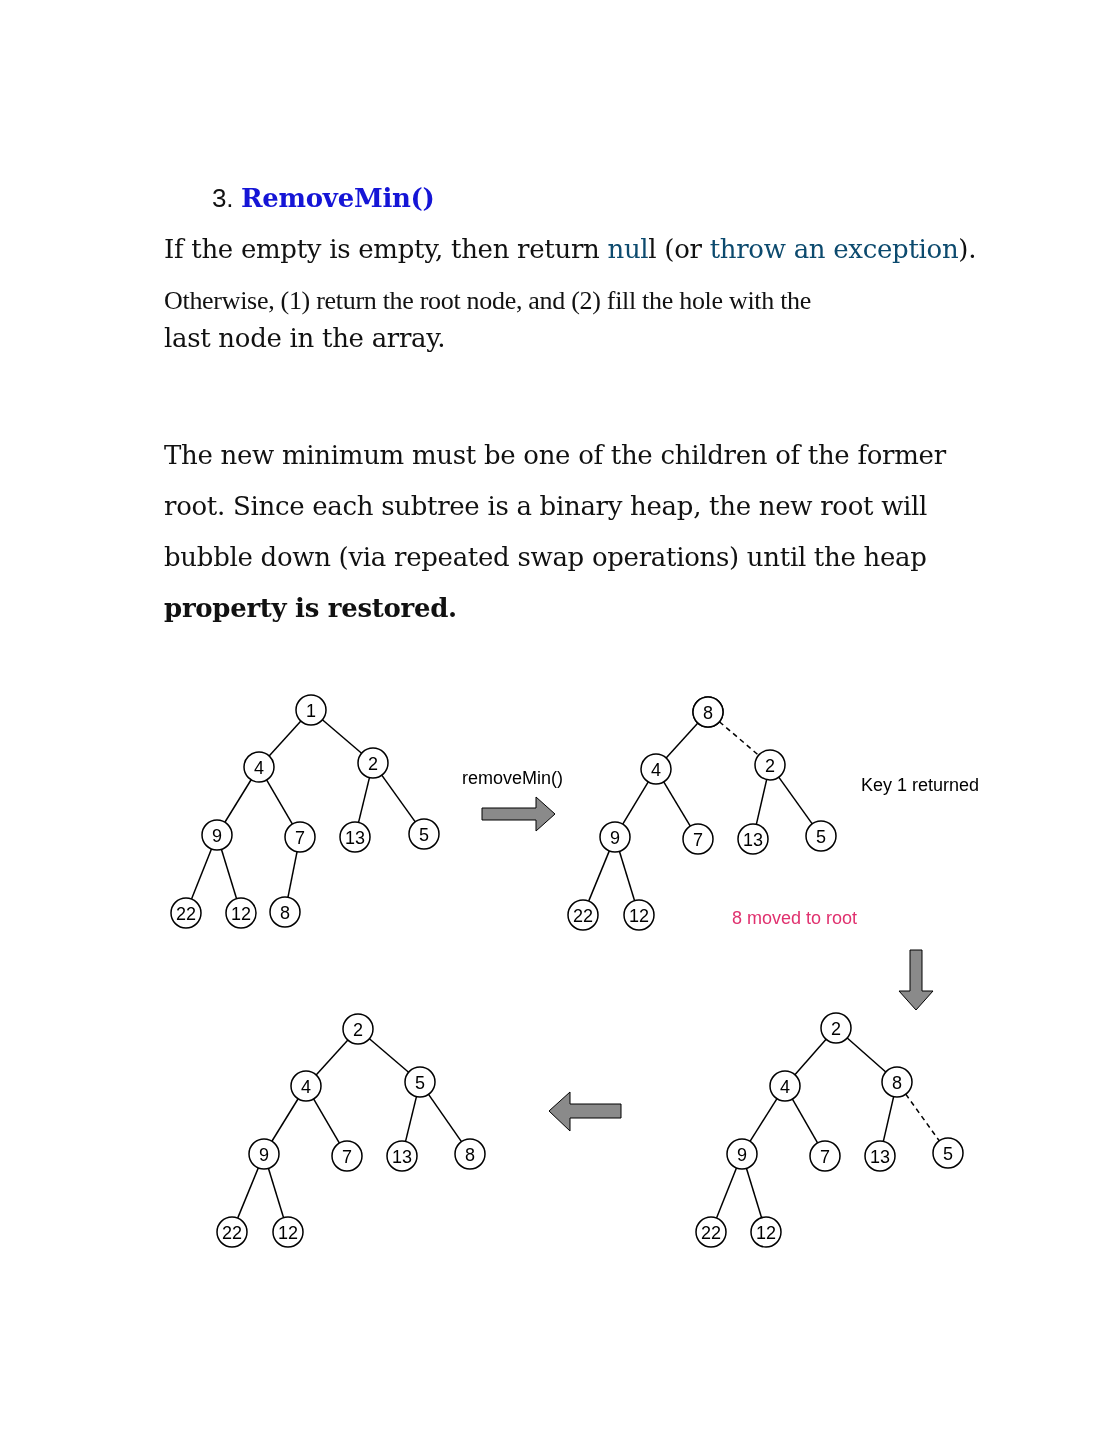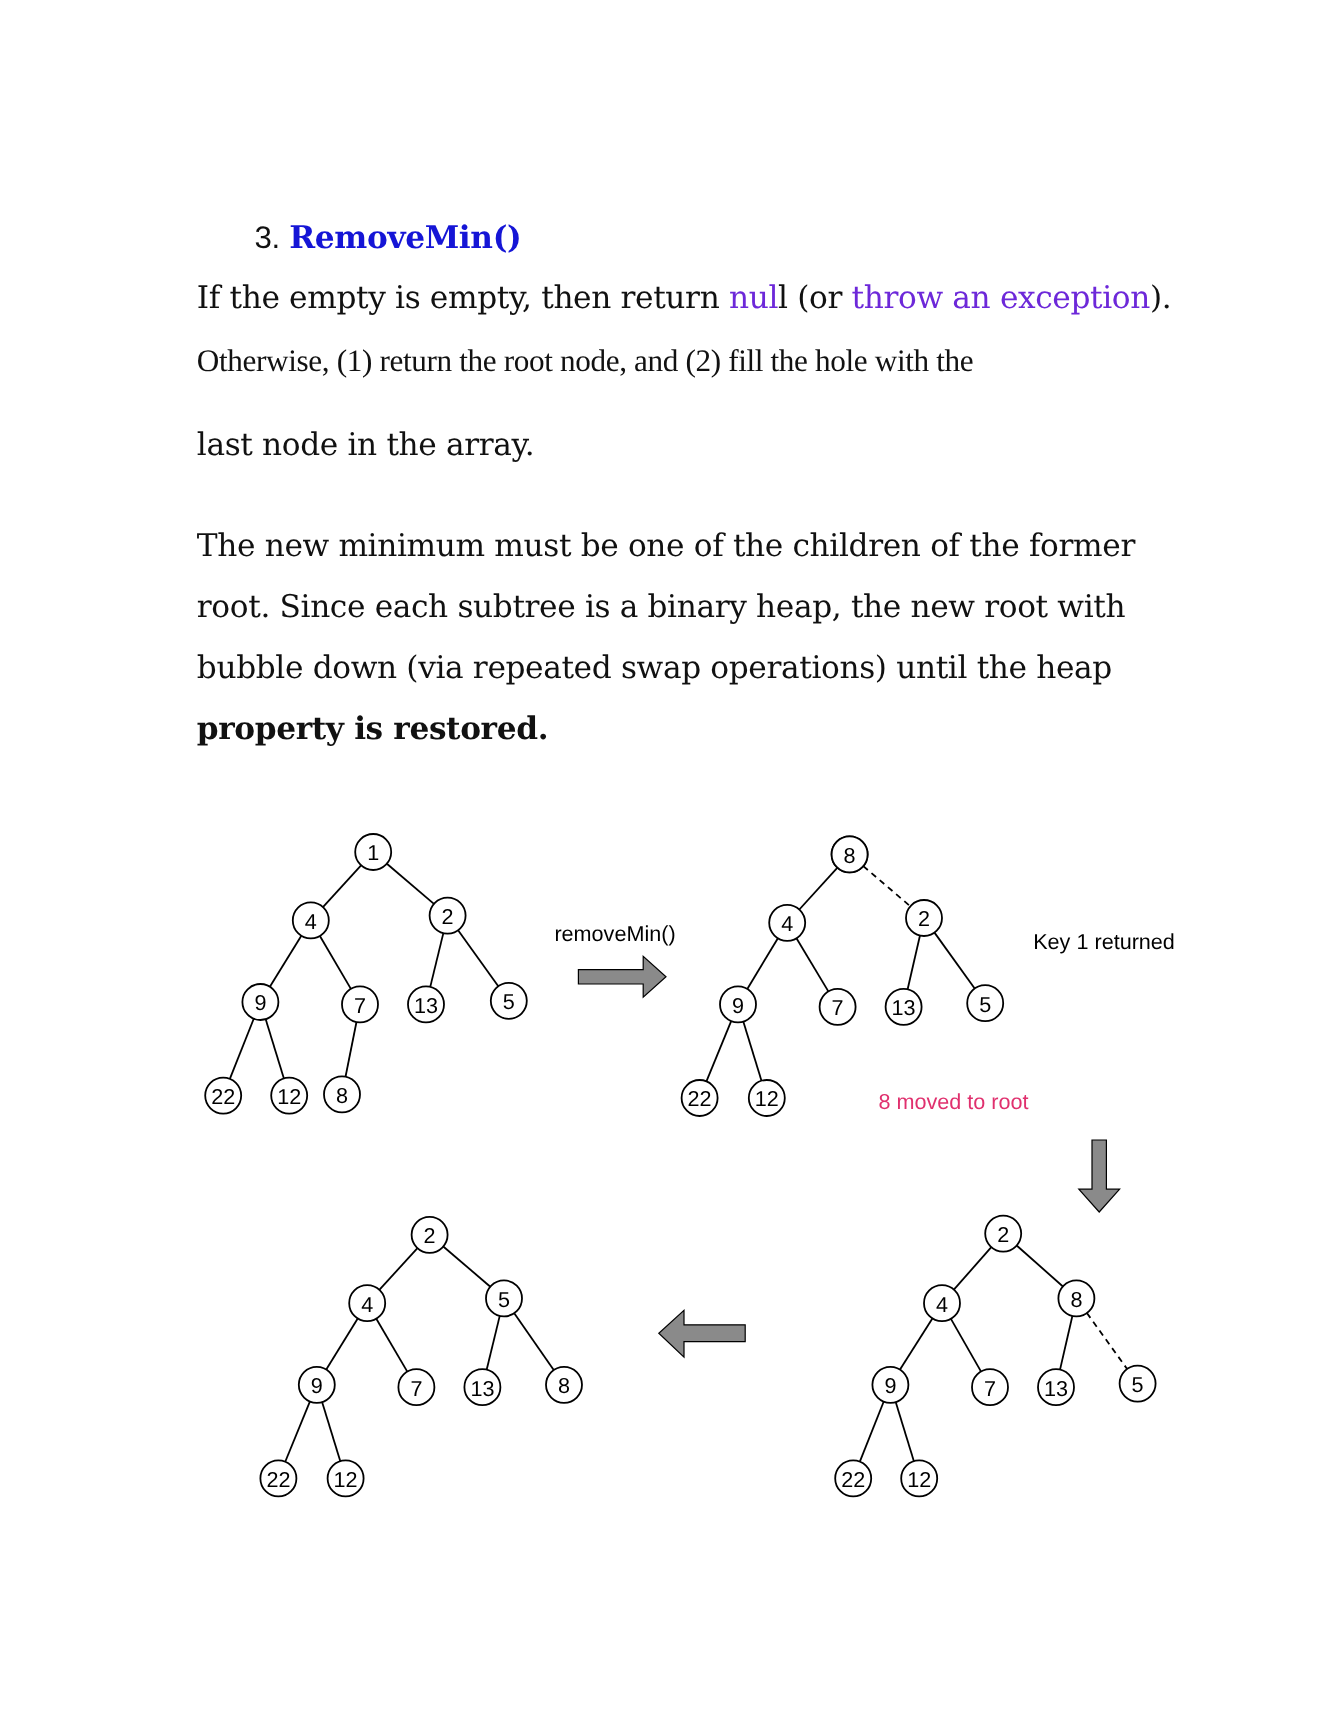--- a/index.html
+++ b/index.html
@@ -1,22 +1,22 @@
 <!DOCTYPE html>
 <html><head>
 <meta charset="utf-8">
 <style>
   html, body { margin: 0; padding: 0; background: #ffffff; }
   body { width: 1113px; height: 1440px; position: relative; overflow: hidden; }
   .text { position: absolute; left: 164px; font-family: "DejaVu Serif", "Liberation Serif", serif; font-size: 26px; color: #111; white-space: nowrap; letter-spacing: -0.3px; }
   .heading { top: 183px; margin-left: 48px; }
   .heading .num { font-family: "Liberation Sans", sans-serif; }
   .heading .title { color: #1515d6; font-weight: bold; }
-  .blue { color: #6d28d9; }
-  .l1 { top: 234px; } .l2 { top: 286px; font-family: Liberation Serif, serif; } .l3 { top: 356px; text-align: center; }
+  .blue { color: #0c4a6e; }
+  .l1 { top: 234px; } .l2 { top: 286px; font-family: Liberation Serif, serif; } .l3 { top: 323px; text-align: center; }
   .l4 { top: 440px; } .l5 { top: 491px; } .l6 { top: 542px; } .l7 { top: 593px; font-weight: bold; }
   svg.diagram { position: absolute; left: 0; top: 0; width: 1113px; height: 1440px; }
   .node circle { fill: #fff; stroke: #000; stroke-width: 1.5; }
   .node text { font-family: "Liberation Sans", sans-serif; font-size: 18px; text-anchor: middle; dominant-baseline: central; fill: #000; }
   .edge { stroke: #000; stroke-width: 1.5; }
   .edge.dashed { stroke-dasharray: 5 4; }
   .label { font-family: "Liberation Sans", sans-serif; font-size: 18px; fill: #000; }
   .label.pink { fill: #e0306e; }
   .arrow { fill: #8a8a8a; stroke: #000; stroke-width: 1; }
   .highlight { fill: none; stroke: #e0306e; stroke-width: 4; }
@@ -27,21 +27,21 @@
 <div class="text heading">
   <span class="num">3.</span>
   <span class="title">RemoveMin()</span>
 </div>
 
 <div class="text l1"><span>If the empty is empty, then return </span><span class="blue">nul</span><span>l (or </span><span class="blue">throw an exception</span><span>).</span></div>
 <div class="text l2">Otherwise, (1) return the root node, and (2) fill the hole with the</div>
 <div class="text l3">last node in the array.</div>
 
 <div class="text l4">The new minimum must be one of the children of the former</div>
-<div class="text l5">root. Since each subtree is a binary heap, the new root with</div>
+<div class="text l5">root. Since each subtree is a binary heap, the new root will</div>
 <div class="text l6">bubble down (via repeated swap operations) until the heap</div>
 <div class="text l7">property is restored.</div>
 
 <svg class="diagram" viewBox="0 0 1113 1440">
   <g id="trees">
       <g>
         <line x1="300.89057018716676" y1="721.0814903717595" x2="269.10942981283324" y2="755.9185096282405" class="edge"></line>
         <line x1="322.401820165277" y1="719.7467172380593" x2="361.598179834723" y2="753.2532827619407" class="edge"></line>
         <line x1="251.11760678917128" y1="779.7619699603894" x2="224.88239321082872" y2="822.2380300396106" class="edge"></line>
         <line x1="266.5810466726027" y1="779.9432504166388" x2="292.4189533273973" y2="824.0567495833612" class="edge"></line>

